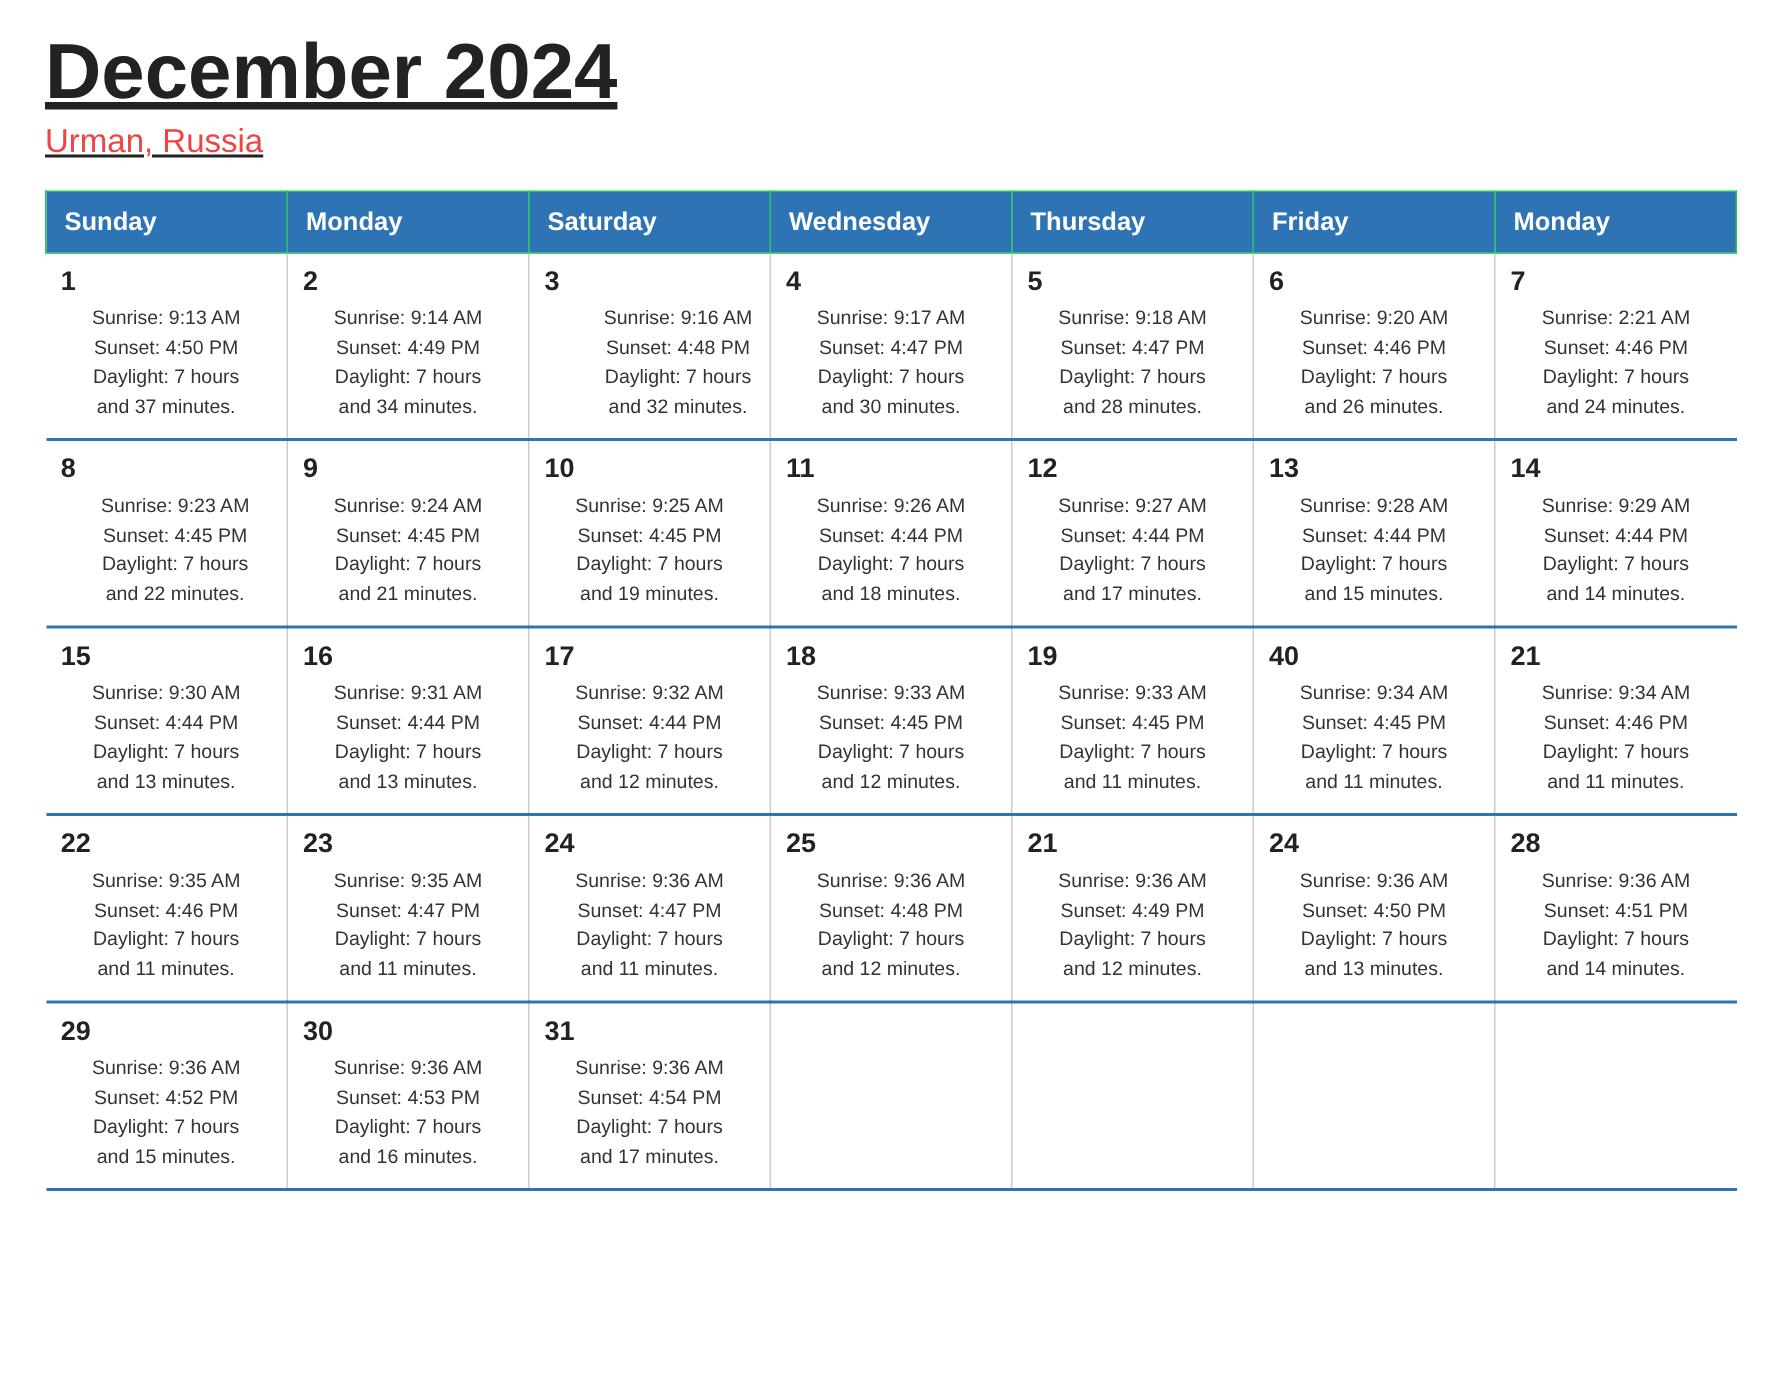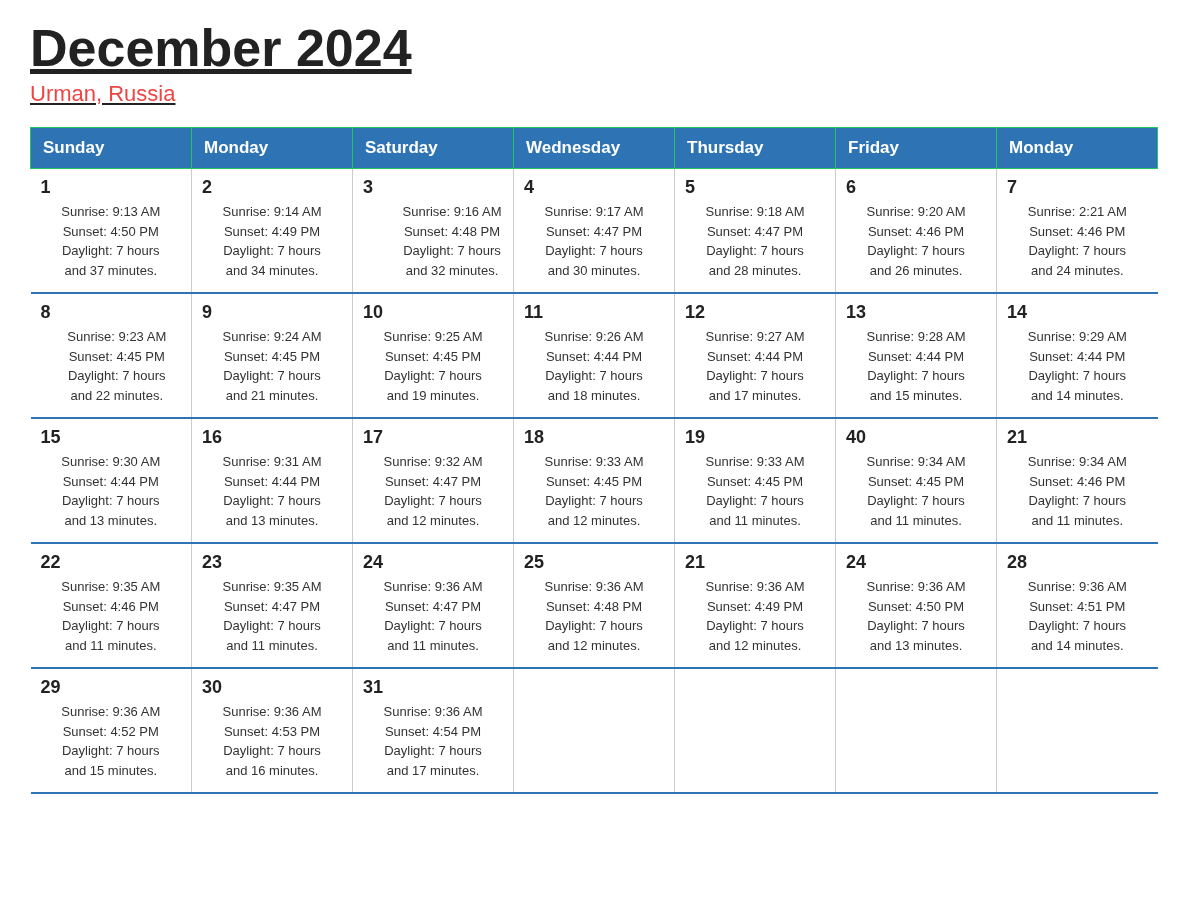--- a/index.html
+++ b/index.html
@@ -235,21 +235,21 @@
         <td>
           <div class="day-num">16</div>
           <div class="day-info" style="white-space: pre-line;">Sunrise: 9:31 AM
 Sunset: 4:44 PM
 Daylight: 7 hours
 and 13 minutes.</div>
         </td>
         <td>
           <div class="day-num">17</div>
           <div class="day-info" style="white-space: pre-line;">Sunrise: 9:32 AM
-Sunset: 4:47 PM
+Sunset: 4:44 PM
 Daylight: 7 hours
 and 12 minutes.</div>
         </td>
         <td>
           <div class="day-num">18</div>
           <div class="day-info" style="white-space: pre-line;">Sunrise: 9:33 AM
 Sunset: 4:45 PM
 Daylight: 7 hours
 and 12 minutes.</div>
         </td>

